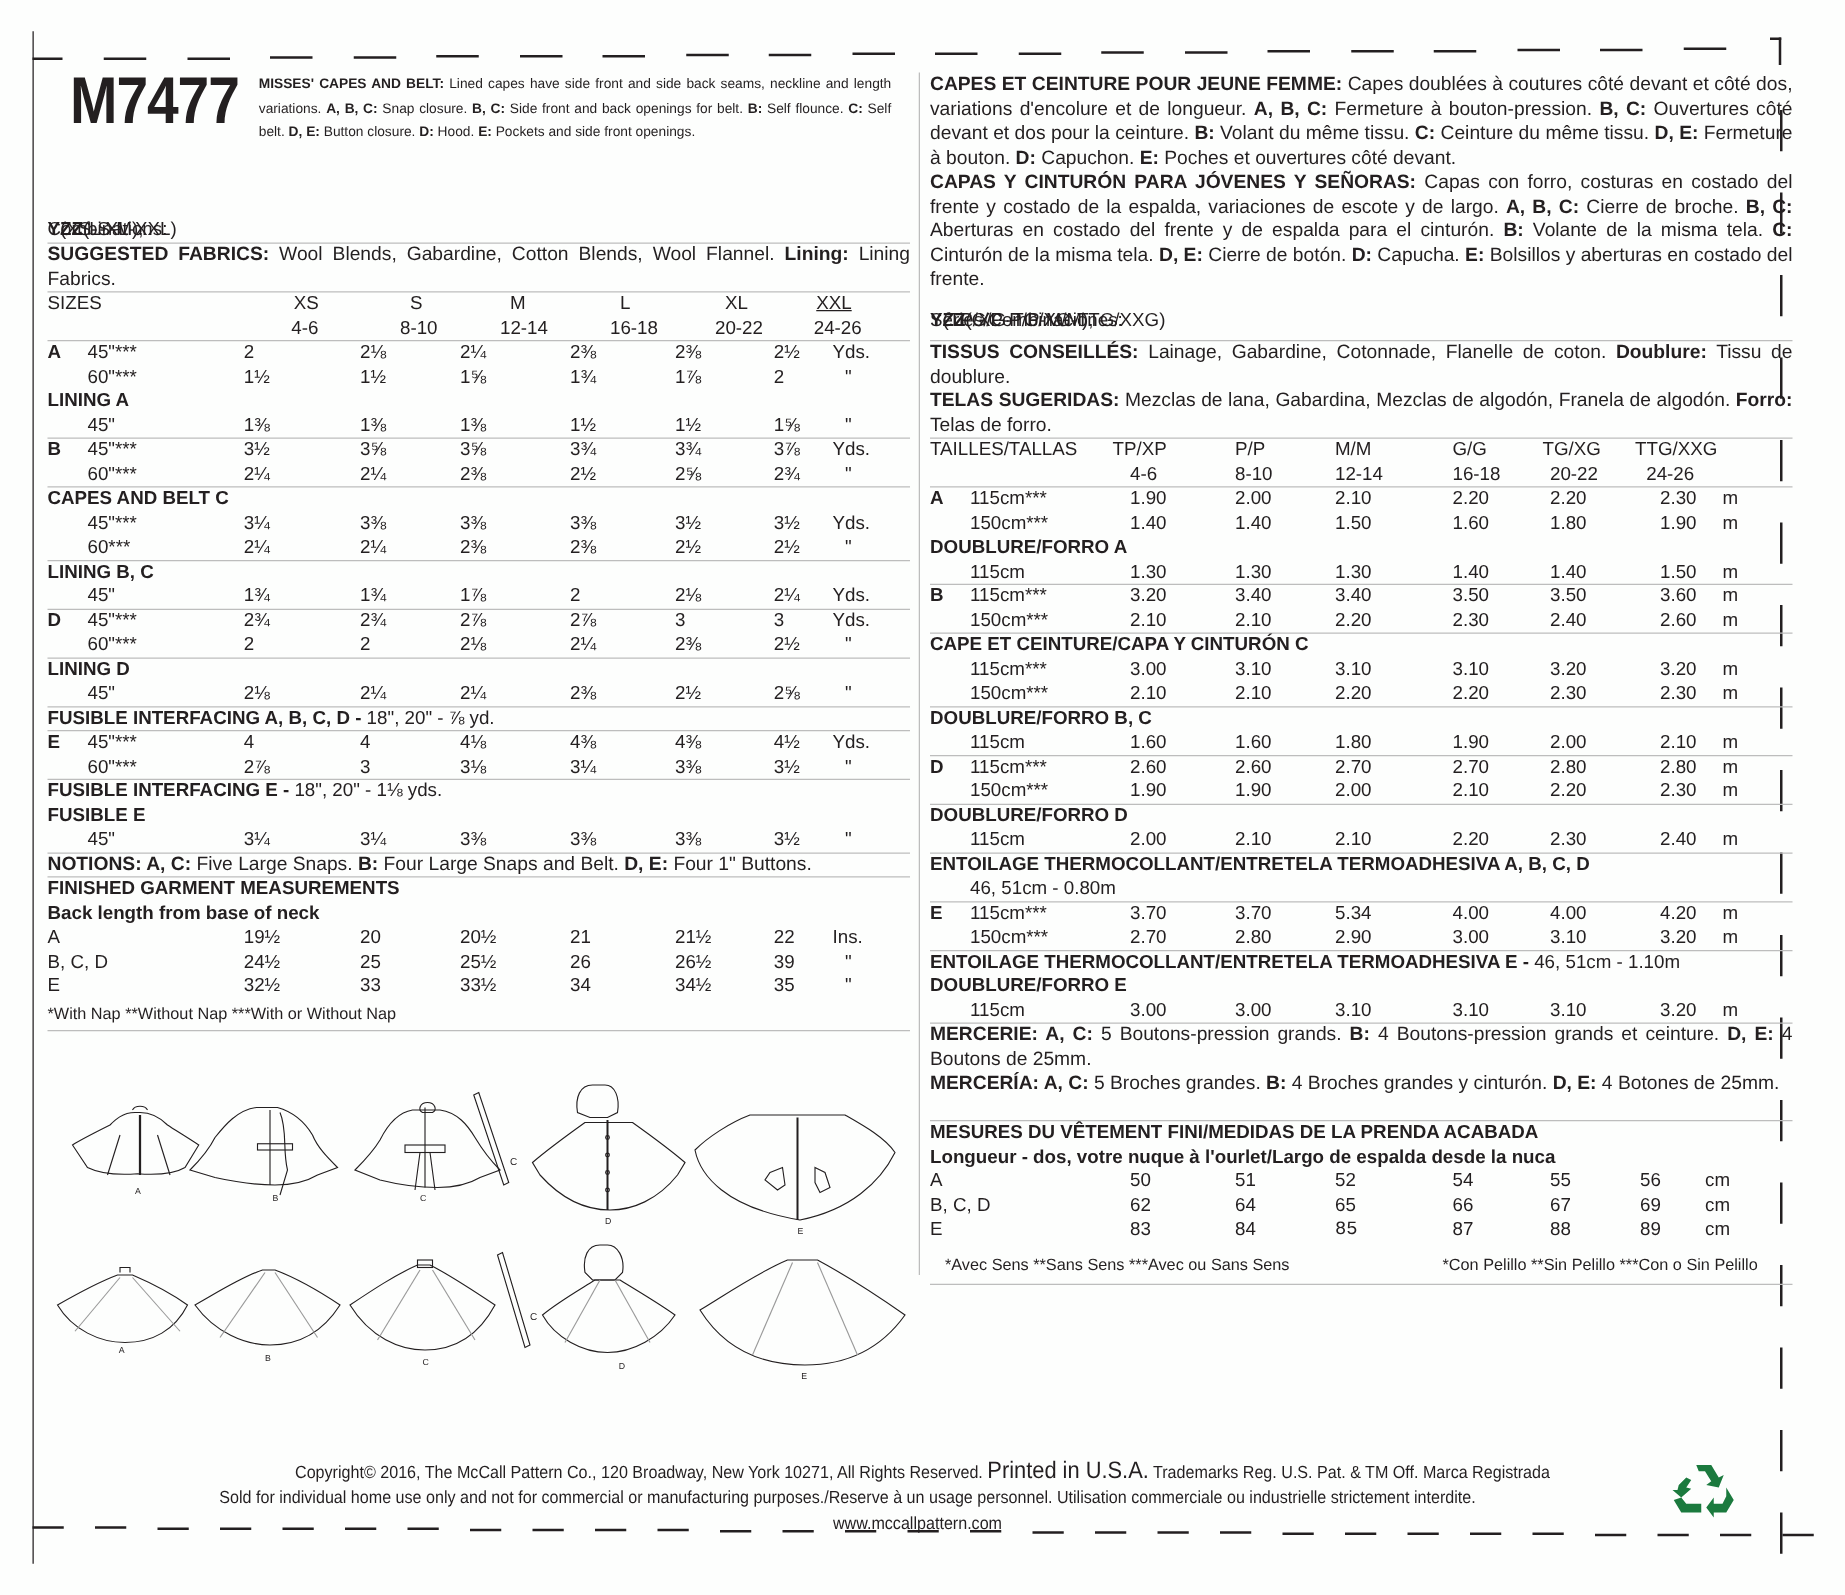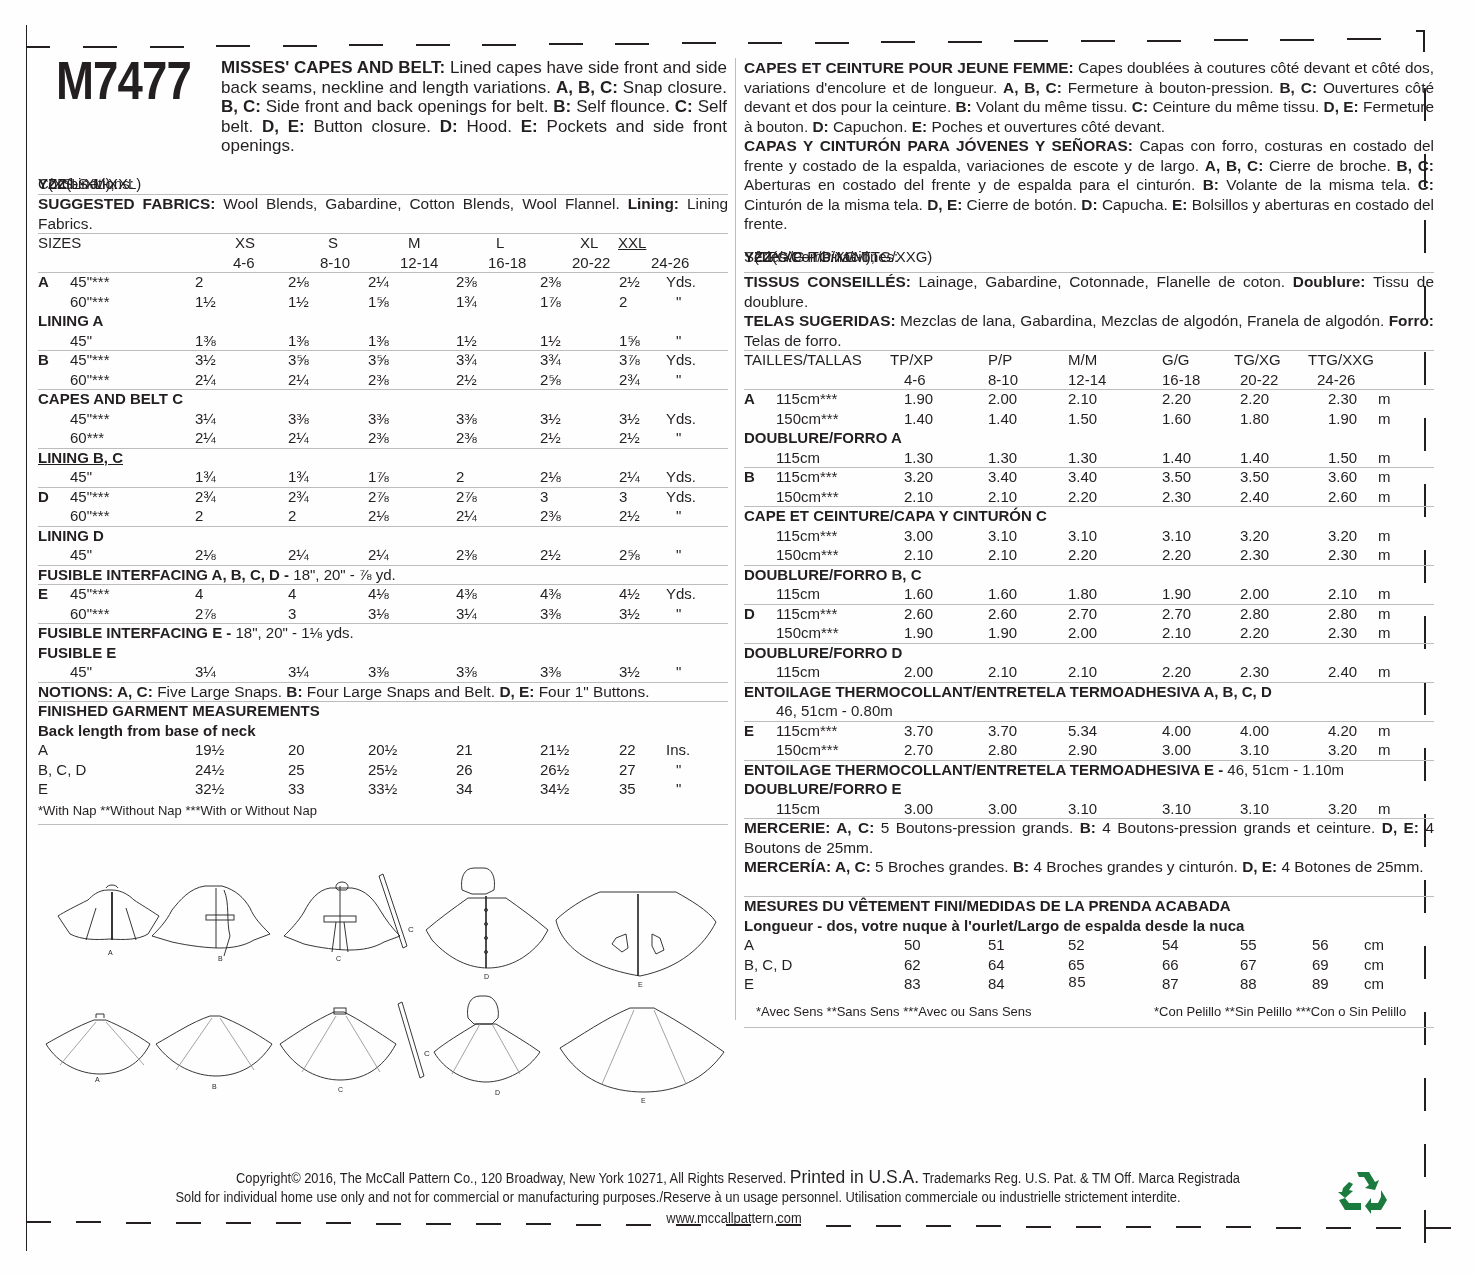--- a/index.html
+++ b/index.html
@@ -7,21 +7,21 @@
            font-family:"Liberation Sans", sans-serif; color:#231f20; }
     
     .cut-h { position:absolute; height:2px; background:#231f20; }
     .cut-v { position:absolute; width:2px; background:#231f20; }
     .thin-v { position:absolute; width:1px; background:#231f20; }
     .divider { position:absolute; width:1px; background:#bdbdbd; }
     .hr { position:absolute; height:1px; background:#bdbdbd; }
 
     .logo { position:absolute; left:56px; top:54px; font-size:53px; font-weight:bold;
             letter-spacing:-1px; transform:scaleX(0.86); transform-origin:left top; line-height:1; }
-    .intro { position:absolute; left:221px; top:58px; width:506px; font-size:17px;
+    .intro { position:absolute; left:207px; top:58px; width:506px; font-size:11px;
              line-height:19.5px; text-align:justify; }
     .intro b, .para b { font-weight:bold; }
     .para { position:absolute; font-size:15.4px; line-height:19.5px; text-align:justify; }
 
     .row { position:absolute; height:19.5px; font-size:15px; line-height:19.5px; white-space:nowrap; }
     .row span { position:absolute; top:0; }
     .bold { font-weight:bold; }
     .small { font-size:13px; }
 
     
@@ -122,21 +122,21 @@
     <div class="hr" style="left: 38px; top: 194px; width: 690px;"></div>
     <div class="para" style="left: 38px; top: 194px; width: 690px;"><b>SUGGESTED FABRICS:</b><span> Wool Blends, Gabardine, Cotton Blends, Wool Flannel. </span><b>Lining:</b><span> Lining Fabrics.</span></div>
     <div class="hr" style="left: 38px; top: 233px; width: 690px;"></div>
     <div class="row" style="top: 233px; left: 38px; width: 700px;">
       <span style="left: 0px;">SIZES</span>
       <span style="left: 197px;">XS</span>
       <span style="left: 290px;">S</span>
       <span style="left: 370px;">M</span>
       <span style="left: 458px;">L</span>
       <span style="left: 542px;">XL</span>
-      <span style="left: 580px; text-decoration: underline;">XXL</span>
+      <span style="left: 615px; text-decoration: underline;">XXL</span>
     </div>
     <div class="row" style="top: 252.5px; left: 38px; width: 700px;">
       <span style="left: 195px;">4-6</span>
       <span style="left: 282px;">8-10</span>
       <span style="left: 362px;">12-14</span>
       <span style="left: 450px;">16-18</span>
       <span style="left: 534px;">20-22</span>
       <span style="left: 613px;">24-26</span>
     </div>
     <div class="hr" style="left: 38px; top: 272px; width: 690px;"></div>
@@ -215,21 +215,21 @@
       <span style="left: 157px;">2¼</span>
       <span style="left: 250px;">2¼</span>
       <span style="left: 330px;">2⅜</span>
       <span style="left: 418px;">2⅜</span>
       <span style="left: 502px;">2½</span>
       <span style="left: 581px;">2½</span>
       <span style="left: 638px;">"</span>
     </div>
     <div class="hr" style="left: 38px; top: 447.5px; width: 690px;"></div>
     <div class="row" style="top: 447.5px; left: 38px; width: 700px;">
-      <span class="bold" style="left: 0px; text-decoration: underline;">LINING B, C</span>
+      <span class="bold" style="left: 0px;">LINING B, C</span>
     </div>
     <div class="row" style="top: 467px; left: 38px; width: 700px;">
       <span style="left: 32px;">45"</span>
       <span style="left: 157px;">1¾</span>
       <span style="left: 250px;">1¾</span>
       <span style="left: 330px;">1⅞</span>
       <span style="left: 418px;">2</span>
       <span style="left: 502px;">2⅛</span>
       <span style="left: 581px;">2¼</span>
       <span style="left: 628px;">Yds.</span>
@@ -332,21 +332,21 @@
       <span style="left: 581px;">22</span>
       <span style="left: 628px;">Ins.</span>
     </div>
     <div class="row" style="top: 759.5px; left: 38px; width: 700px;">
       <span style="left: 0px;">B, C, D</span>
       <span style="left: 157px;">24½</span>
       <span style="left: 250px;">25</span>
       <span style="left: 330px;">25½</span>
       <span style="left: 418px;">26</span>
       <span style="left: 502px;">26½</span>
-      <span style="left: 581px;">27</span>
+      <span style="left: 581px;">39</span>
       <span style="left: 638px;">"</span>
     </div>
     <div class="row" style="top: 779px; left: 38px; width: 700px;">
       <span style="left: 0px;">E</span>
       <span style="left: 157px;">32½</span>
       <span style="left: 250px;">33</span>
       <span style="left: 330px;">33½</span>
       <span style="left: 418px;">34</span>
       <span style="left: 502px;">34½</span>
       <span style="left: 581px;">35</span>

